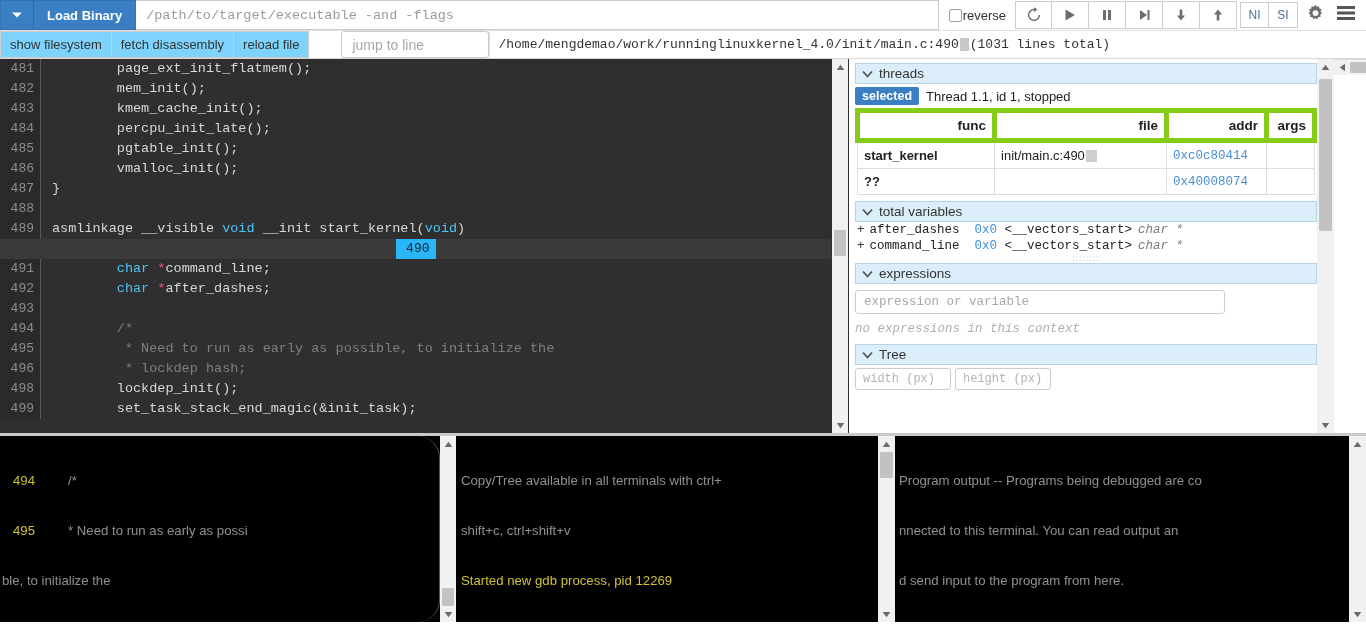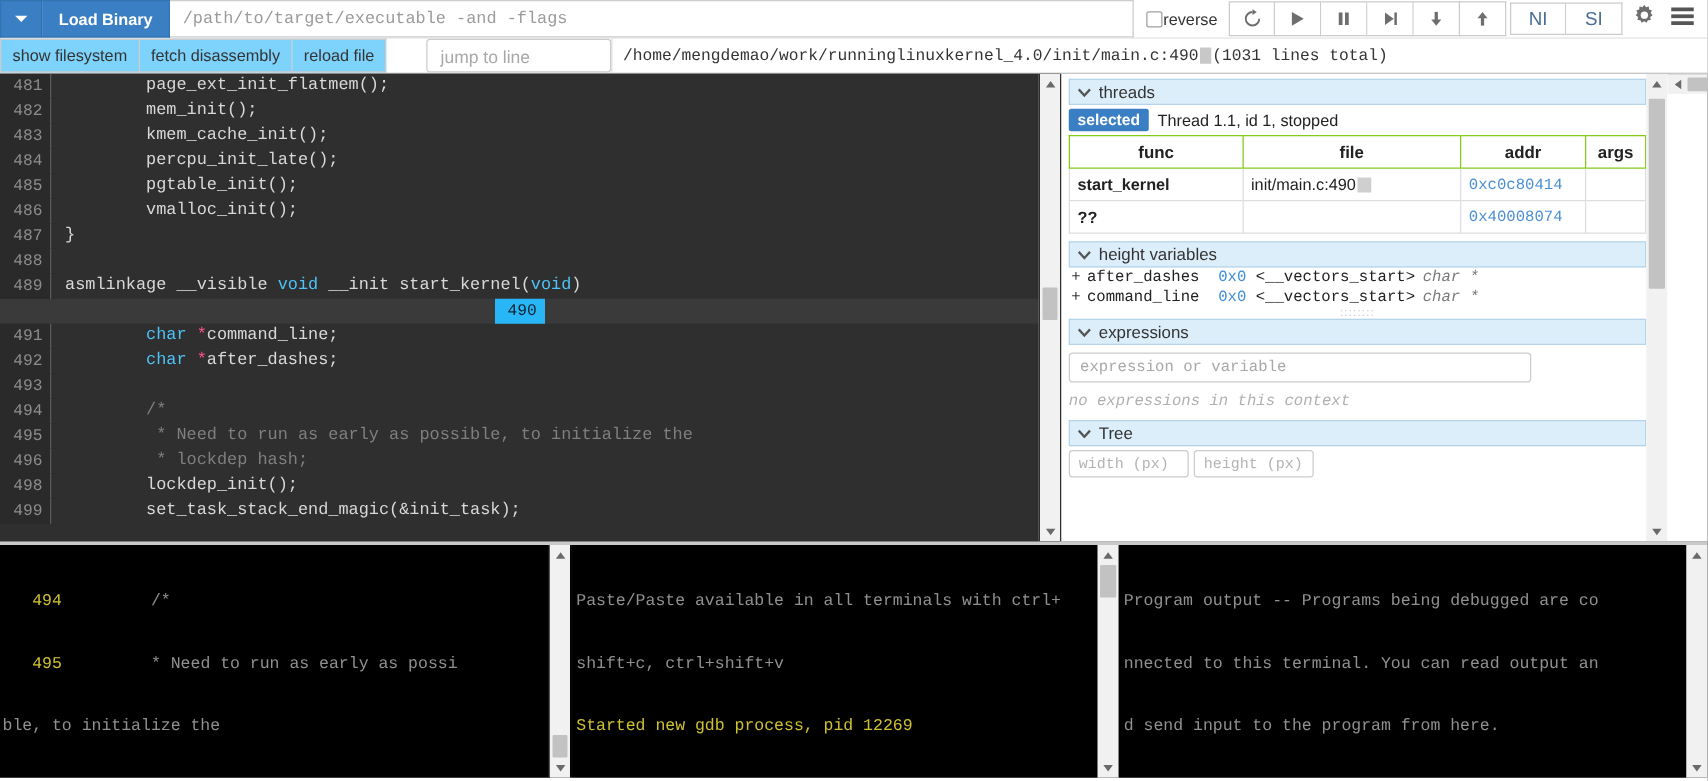--- a/index.html
+++ b/index.html
@@ -74,25 +74,25 @@
     width: 37px; height: 28px;
     border: 1px solid #ccc;
     border-left-width: 0;
     background: #fff;
     display: flex; align-items: center; justify-content: center;
     cursor: pointer;
   }
   .ctl-btn:first-child { border-left-width: 1px; }
   .ctl-btn svg { display: block; }
   .txt-btn {
-    width: 45px; height: 26px;
+    width: 29px; height: 26px;
     border: 1px solid #ccc;
     border-left-width: 0;
     background: #fff;
-    font-size: 15px;
+    font-size: 12px;
     color: #4a6f94;
     font-family: "Liberation Sans", sans-serif;
     display: flex; align-items: center; justify-content: center;
     cursor: pointer;
   }
   .txt-btn.first { border-left-width: 1px; margin-left: 3px; }
   .icon-btn {
     width: 28px; height: 30px;
     display: flex; align-items: center; justify-content: center;
     cursor: pointer;
@@ -282,22 +282,22 @@
     border-radius: 2px;
     margin-right: 7px;
     cursor: pointer;
   }
   .thr-table {
     width: 100%;
     border-collapse: collapse;
     font-size: 13px;
   }
   .thr-table th {
-    border: 1px solid #84cc16;
-    text-align: center;
+    border: 5px solid #84cc16;
+    text-align: right;
     padding: 5px 6px;
     font-weight: bold;
     color: #222;
     background: #fff;
     font-size: 13.5px;
   }
   .thr-table td {
     border: 1px solid #ddd;
     padding: 5px 6px;
     color: #222;
@@ -389,29 +389,30 @@
   }
 
   
   .bottom {
     height: 189px;
     display: flex;
     background: #000;
     border-top: 3px solid #c9c9c9;
   }
   .term {
-    font-family: Liberation Mono, monospace;
+    font-family: Liberation Sans, sans-serif;
     font-size: 13.2px;
     line-height: 16.8px;
     background: #000;
     color: #cfcfcf;
     padding: 3px 2px 0 2px;
     overflow: hidden;
     white-space: pre-wrap;
     word-break: break-all;
+    border-radius: 22px;
   }
   .term-gef { width: 440px; border-right: 1px solid #555; }
   .term-mid { width: 455px; position: relative; display: flex; }
   .term-out { flex: 1; position: relative; display: flex; }
   .t-inner { flex: 1; overflow: hidden; padding: 3px 3px 0 4px; }
   .c-yellow { color: #cfc132; }
   .c-white  { color: #f0f0f0; }
   .c-gray   { color: #909090; }
   .tscroll {
     width: 17px;
@@ -680,21 +681,21 @@
               </tr>
             </tbody>
         </table>
 
         <div class="sec-head" style="margin-top:6px;">
           <span class="chev">
             <svg width="11" height="8" viewBox="0 0 11 8">
                 <path d="M1 1.5 L5.5 6.5 L10 1.5" stroke="#555" stroke-width="1.8" fill="none"></path>
               </svg>
           </span>
-          <span>height variables</span>
+          <span>total variables</span>
         </div>
         <div id="lv-rows">
             <div class="lv-row"><span class="lv-plus">+</span><span>after_dashes</span>&nbsp;&nbsp;<span class="lv-val">0x0</span> <span class="lv-sym">&lt;__vectors_start&gt;</span><span class="lv-type">char *</span></div>
             <div class="lv-row"><span class="lv-plus">+</span><span>command_line</span>&nbsp;&nbsp;<span class="lv-val">0x0</span> <span class="lv-sym">&lt;__vectors_start&gt;</span><span class="lv-type">char *</span></div>
           </div>
         <div class="grip">::::::::</div>
 
         <div class="sec-head">
           <span class="chev">
             <svg width="11" height="8" viewBox="0 0 11 8">
@@ -782,21 +783,21 @@
       <div class="vs-track">
         <div class="vs-thumb" style="bottom:0;height:18px;"></div>
       </div>
       <div class="vs-arrow">
         <svg width="9" height="7" viewBox="0 0 9 7">
             <path d="M4.5 6.2 L0.7 1 L8.3 1 Z" fill="#6a6a6a"></path>
           </svg>
       </div>
     </div>
     <div class="term t-inner">
-      <div class="c-gray">Paste/Paste available in all terminals with ctrl+</div>
+      <div class="c-gray">Copy/Tree available in all terminals with ctrl+</div>
       <div class="c-gray">shift+c, ctrl+shift+v</div>
       <div class="c-yellow">Started new gdb process, pid 12269</div>
       
       
       
       
       
       
       
     </div>

